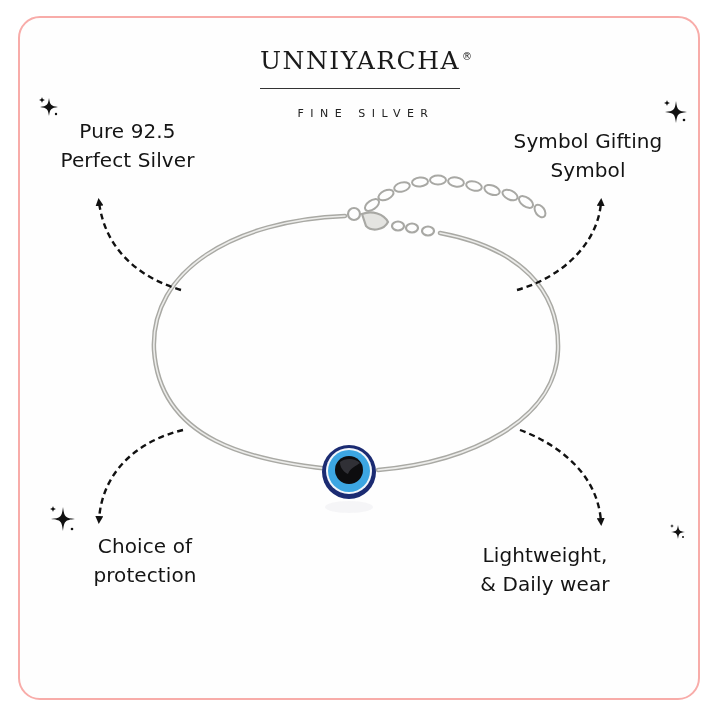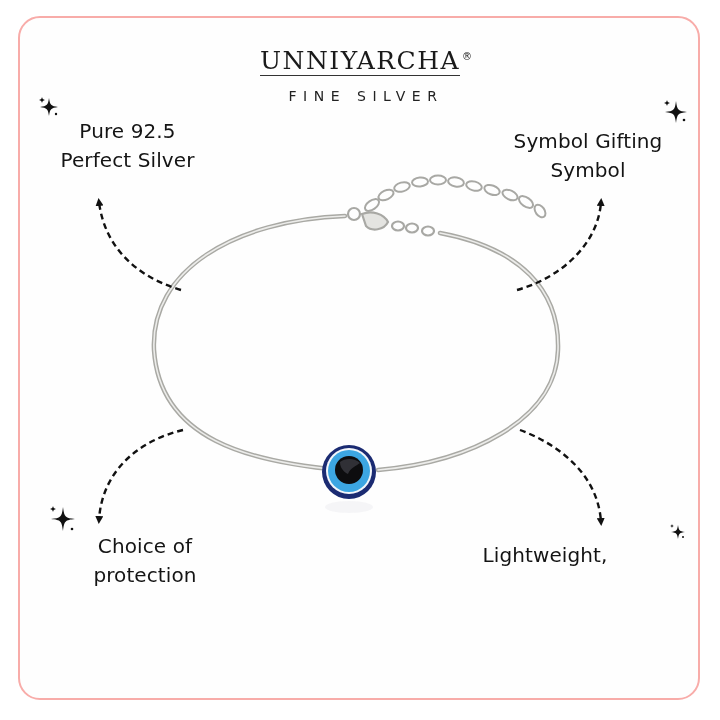--- a/index.html
+++ b/index.html
@@ -34,37 +34,37 @@
     }
     .brand-name {
       display: inline-block;
       font-family: "DejaVu Serif", serif;
       font-size: 25px;
       letter-spacing: 1.5px;
       color: #1a1a1a;
       font-weight: normal;
       position: relative;
       line-height: 26px;
-      padding-bottom: 1px;
+      padding-bottom: 14px;
       border-bottom: 1.5px solid #333;
     }
     .brand-name .reg {
       position: absolute;
       right: -12px;
       top: -4px;
       font-size: 10px;
       font-family: "DejaVu Sans", sans-serif;
       letter-spacing: 0;
     }
     .brand-sub {
       font-family: "DejaVu Sans", sans-serif;
-      font-size: 14px;
+      font-size: 11px;
       letter-spacing: 6.5px;
       color: #222;
-      margin-top: 12px;
+      margin-top: 18px;
       padding-left: 12px;
     }
     .feature {
       position: absolute;
       font-family: "DejaVu Sans", sans-serif;
       font-size: 20px;
       line-height: 29px;
       color: #141414;
       text-align: center;
       white-space: nowrap;
@@ -182,13 +182,14 @@
 <div class="feature f-tr">
   <div>Symbol Gifting</div>
   <div>Symbol</div>
 </div>
 <div class="feature f-bl">
   <div>Choice of</div>
   <div>protection</div>
 </div>
 <div class="feature f-br">
   <div>Lightweight,</div>
+  <div>&amp; Daily wear</div>
 </div>
 
 </body></html>

